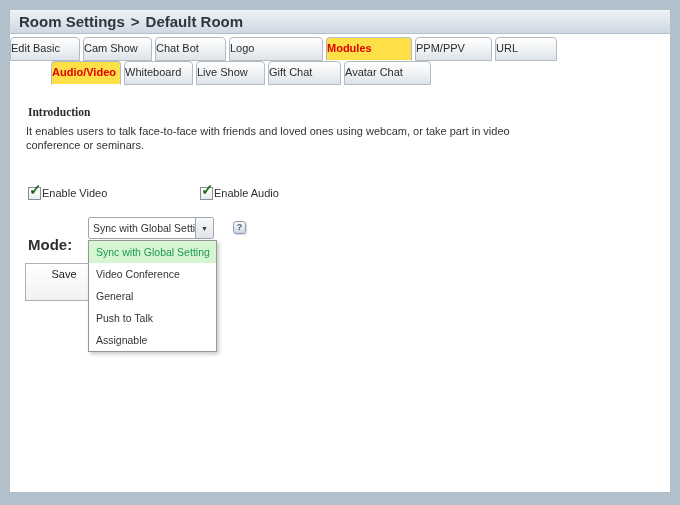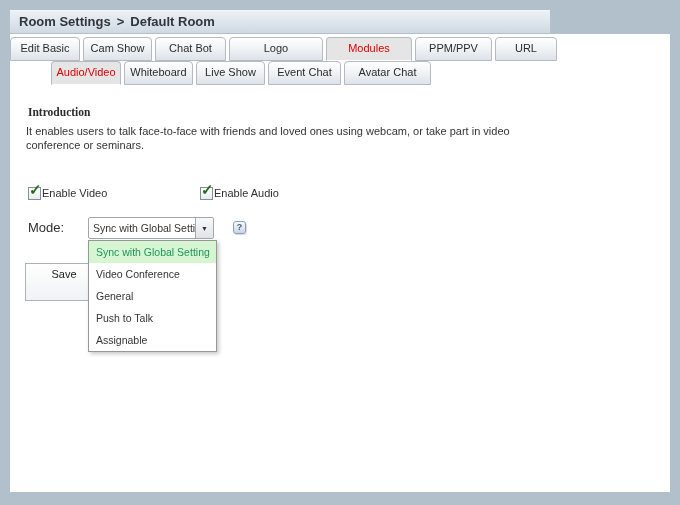--- a/index.html
+++ b/index.html
@@ -6,51 +6,51 @@
   html,body { width:680px; height:505px; }
   body {
     position:relative;
     background:#b2c0cc;
     font-family:"Liberation Sans", sans-serif;
     overflow:hidden;
     color:#2e2e2e;
   }
   
   .titlebar {
-    position:absolute; left:10px; top:10px; width:540px; height:24px;
+    position:absolute; left:10px; top:10px; width:660px; height:24px;
     background:linear-gradient(#ecf1f5, #cfd9e3);
     border-top:1px solid #f3f7fa;
     border-bottom:1px solid #b3bfca;
-    font-size:13px; font-weight:bold; color:#32363b;
+    font-size:15px; font-weight:bold; color:#32363b;
     line-height:22px; padding-left:9px;
     white-space:nowrap;
   }
   .titlebar .sep { margin:0 6px; }
   
   .panel {
     position:absolute; left:10px; top:34px; width:660px; height:458px;
     background:#ffffff;
   }
   
   .tab-row { position:absolute; display:flex; gap:3px; height:24px; }
   .tab-row.primary   { left:10px; top:37px; }
   .tab-row.secondary { left:10px; top:61px;margin-left:41px; }
   .tab {
-    height:24px; line-height:21px; text-align:center;
+    height:24px; line-height:21px; text-align:left;
     font-size:11px; color:#2b2b2b;
     background:linear-gradient(#ffffff 0%, #eef1f4 55%, #dde3e9 100%);
     border:1px solid #b4bac1;
     border-radius:4px 4px 0 0;
     cursor:default;
     overflow:hidden; white-space:nowrap;
   }
   .tab.active {
-    background:#e5e5e5;
+    background:#fde047;
     border-bottom:1px solid #ffffff;
-    color:#e00000; font-weight:normal;
+    color:#e00000; font-weight:bold;
   }
   
   .intro-title {
     position:absolute; left:28px; top:106px;
     font-size:11.5px; font-weight:bold; color:#2b2b2b;font-family:Liberation Serif, serif;
   }
   .intro-text {
     position:absolute; left:26px; top:124px; width:492px;
     font-size:11px; line-height:14px; color:#333333;
   }
@@ -64,22 +64,22 @@
     background:linear-gradient(#ffffff, #e9edf0);
     border:1px solid #868e95;
   }
   .checkbox-box .check {
     position:absolute; left:0px; top:-6px;
     font-size:15px; font-weight:bold; color:#1d6b1d; line-height:15px;
   }
   .checkbox-label { vertical-align:middle; }
   
   .mode-label {
-    position:absolute; left:28px; top:217px; height:22px; line-height:22px;
-    font-size:13px; color:#2f2f2f;
+    position:absolute; left:28px; top:234px; height:22px; line-height:22px;
+    font-size:15px; color:#2f2f2f;font-weight:bold;
   }
   .select {
     position:absolute; left:88px; top:217px; width:126px; height:22px;
     background:#ffffff; border:1px solid #9fa6ad; border-radius:2px;
     display:flex; align-items:center;
   }
   .select-value {
     flex:1; font-size:10.5px; color:#333; padding-left:4px;
     white-space:nowrap; overflow:hidden;
   }
@@ -136,21 +136,21 @@
   <div class="tab" style="width:94px">Logo</div>
   <div class="tab active" style="width:86px">Modules</div>
   <div class="tab" style="width:77px">PPM/PPV</div>
   <div class="tab" style="width:62px">URL</div>
 </div>
 
 <div class="tab-row secondary">
   <div class="tab active" style="width:70px">Audio/Video</div>
   <div class="tab" style="width:69px">Whiteboard</div>
   <div class="tab" style="width:69px">Live Show</div>
-  <div class="tab" style="width:73px">Event Chat</div>
+  <div class="tab" style="width:73px">Gift Chat</div>
   <div class="tab" style="width:87px">Avatar Chat</div>
 </div>
 
 <div class="intro-title">Introduction</div>
 <div class="intro-text">It enables users to talk face-to-face with friends and loved ones using webcam, or take part in video conference or seminars.</div>
 
 <div class="checkbox-item video">
   <span class="checkbox-box"><span class="check">✓</span></span><span class="checkbox-label">Enable Video</span>
 </div>
 <div class="checkbox-item audio">

